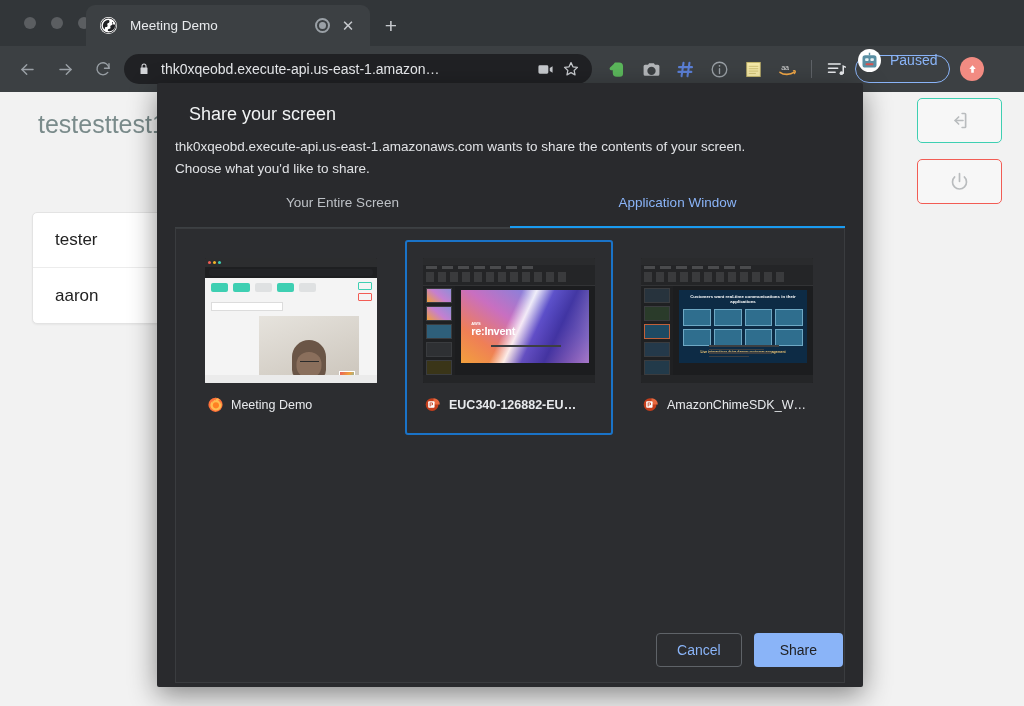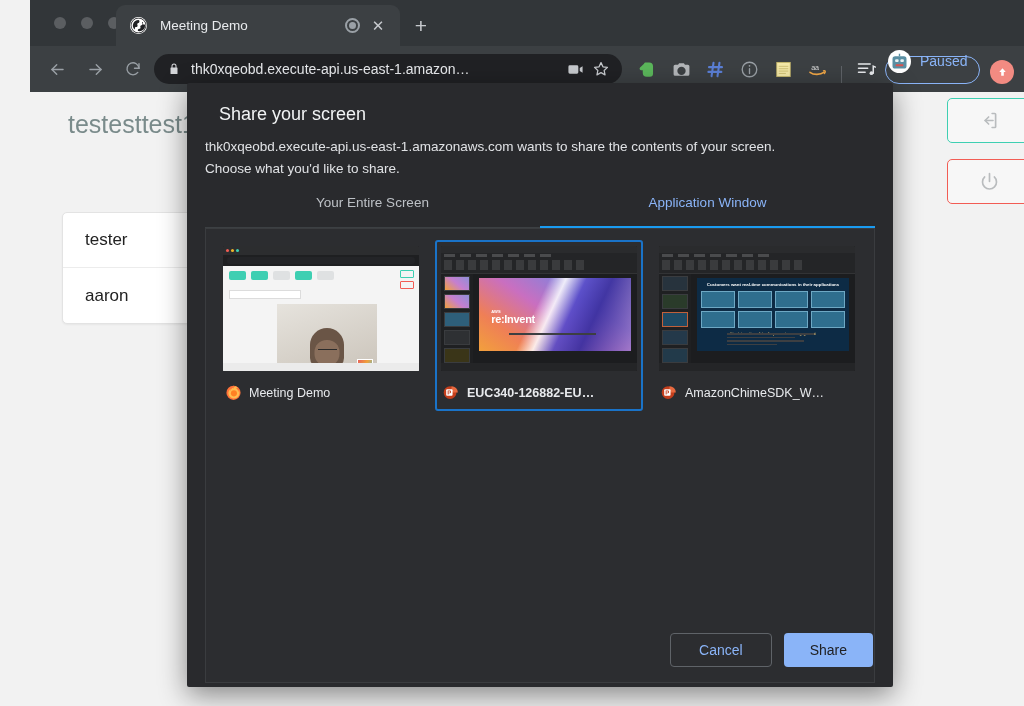--- a/index.html
+++ b/index.html
@@ -4,21 +4,21 @@
 <style>
   * { box-sizing: border-box; margin: 0; padding: 0; }
   html, body {
     width: 1024px; height: 706px;
     font-family: "Liberation Sans", sans-serif;
     overflow: hidden;
     background: #f2f2f2;
   }
 
   
-  .browser { position: absolute; inset: 0; background: #c4b5fd; margin-left: 30px; }
+  .browser { position: absolute; inset: 0; background: #c4b5fd; }
 
   .tabstrip {
     position: absolute; top: 0; left: 0; width: 1024px; height: 46px;
     background: #323639;
   }
   .wdots { position: absolute; top: 17px; left: 24px; display: flex; gap: 15px; }
   .wdot { width: 12px; height: 12px; border-radius: 50%; background: #5b5e61; }
 
   .tab {
     position: absolute; top: 5px; left: 86px; width: 284px; height: 41px;
@@ -74,21 +74,21 @@
     flex: 1 1 auto; margin-left: 11px; color: #e8eaed;
     font-size: 14px; white-space: nowrap; overflow: hidden;
   }
   .ob-icon {
     width: 26px; height: 26px; flex: 0 0 auto; color: #c7cace;
     display: flex; align-items: center; justify-content: center;
   }
 
   .ext-row {
     position: absolute; left: 600px; top: 8px; height: 30px;
-    display: flex; align-items: flex-end; gap: 0;
+    display: flex; align-items: center; gap: 0;
   }
   .ext {
     width: 34px; height: 30px;
     display: flex; align-items: center; justify-content: center;
   }
   .ext-sep {
     width: 1px; height: 18px; background: #5f6368; margin: 0 7px;
   }
   .robot-pill {
     height: 28px; border: 1.5px solid #8ab4f8; border-radius: 14px;
@@ -167,21 +167,21 @@
     height: 2px; background: #1a9bf0;
   }
 
   .thumb-panel {
     position: absolute; left: 18px; top: 145px; width: 670px; height: 455px;
     background: #2c2d30; border: 1px solid #3a3c3f;
     padding: 11px; display: flex; gap: 10px; align-items: flex-start;
   }
   .thumb {
     width: 208px; border: 2px solid transparent; border-radius: 3px;
-    padding: 4px; display: flex; flex-direction: column;
+    padding: 16px; display: flex; flex-direction: column;
   }
   .thumb.selected { border-color: #1a73c8; }
   .thumb-img {
     width: 100%; height: 125px; background: #1b1c1e; overflow: hidden;
     position: relative; border-radius: 1px;
   }
   .thumb-label {
     display: flex; align-items: center; gap: 7px;
     margin-top: 13px; padding: 0 2px 4px 2px;
   }
@@ -190,21 +190,21 @@
     font-size: 12.5px; color: #e8eaed;
     white-space: nowrap; overflow: hidden; text-overflow: ellipsis;
   }
   .thumb.selected .tl-text { font-weight: bold; }
 
   .dlg-actions {
     position: absolute; right: 20px; bottom: 20px;
     display: flex; align-items: center; gap: 12px;
   }
   .btn-cancel {
-    height: 34px; padding: 0 28px; border-radius: 4px;
+    height: 34px; padding: 0 20px; border-radius: 4px;
     border: 1px solid #5f6368; background: transparent;
     color: #8ab4f8; font-size: 14px; font-family: inherit;
     display: flex; align-items: center; justify-content: center;
   }
   .btn-share {
     height: 34px; padding: 4px 26px; border-radius: 4px; border: none;
     background: #8ab4f8; color: #202124; font-size: 14px;
     font-family: inherit; font-weight: 500;
     display: flex; align-items: center; justify-content: center;
   }

